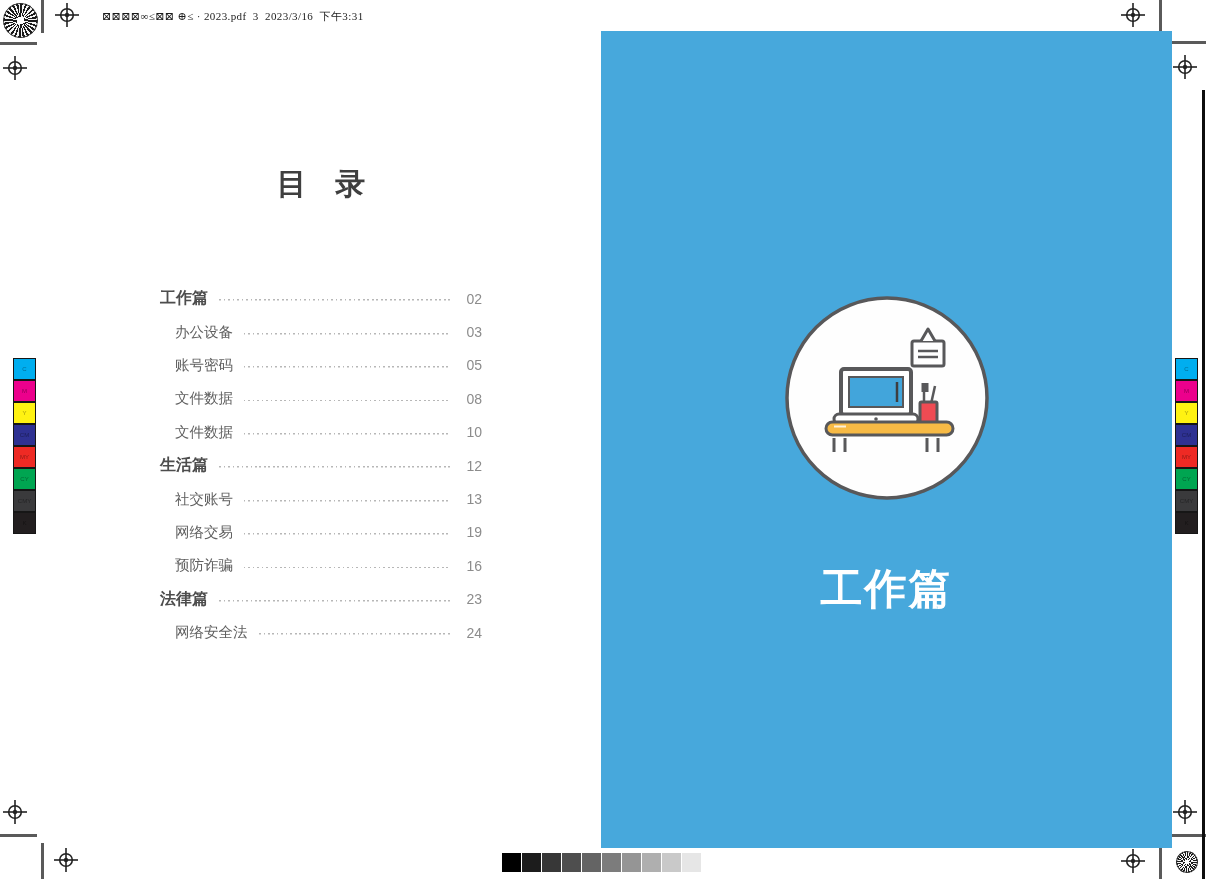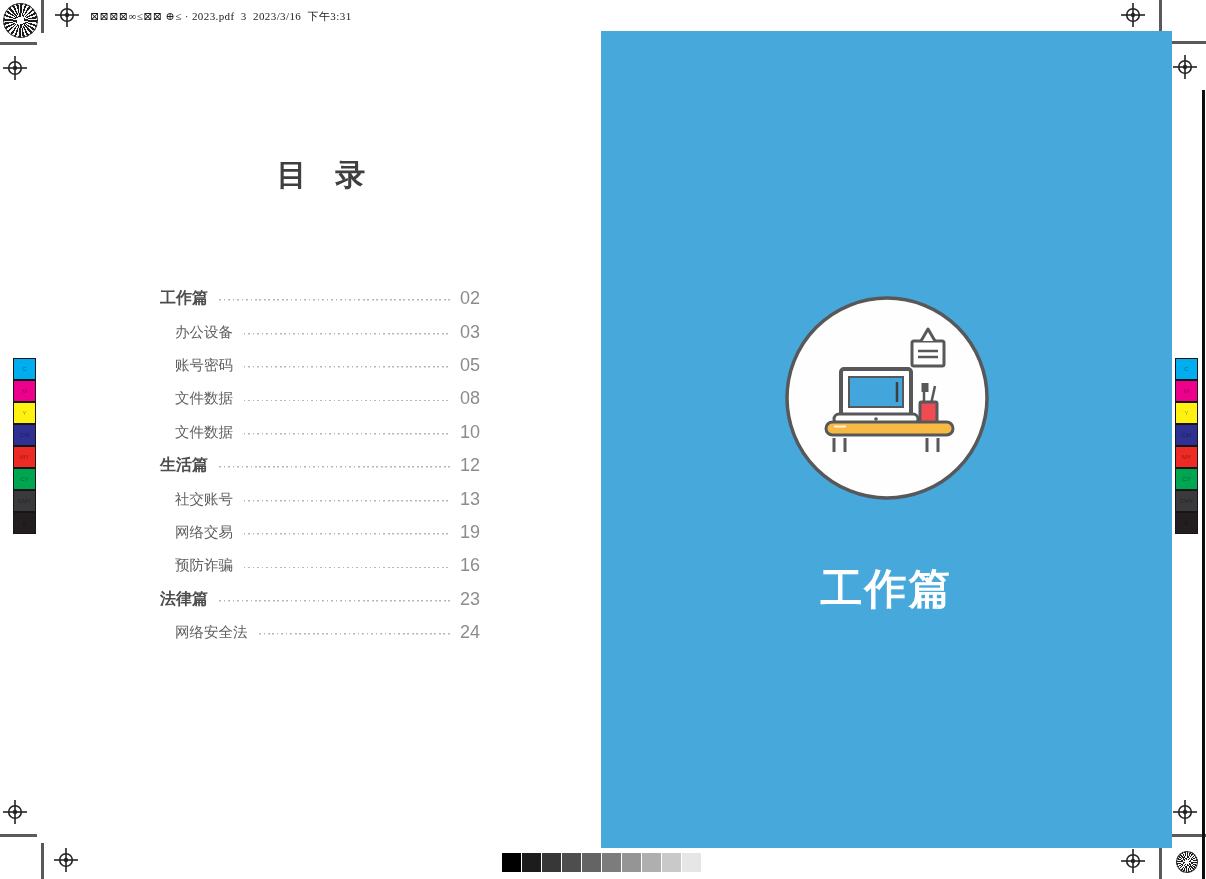--- a/index.html
+++ b/index.html
@@ -3,21 +3,21 @@
 <meta charset="utf-8">
 <style>
   html,body{margin:0;padding:0;}
   body{
     width:1206px;height:879px;position:relative;overflow:hidden;
     background:#ffffff;
     font-family:"Liberation Sans","DejaVu Sans",sans-serif;
   }
   
   .header-info{
-    position:absolute;left:90px;top:9px;
+    position:absolute;left:102px;top:9px;
     font-family:"Liberation Serif","DejaVu Serif",serif;
     font-size:11px;color:#1c1c1c;letter-spacing:.4px;white-space:pre;
   }
   .star-target{
     position:absolute;border-radius:50%;
     background:
       radial-gradient(circle,#ffffff 0 15%,rgba(255,255,255,0) 16%),
       repeating-conic-gradient(#1b1b1b 0deg 7.5deg,#f6f6f6 7.5deg 15deg);
     box-shadow:inset 0 0 0 1px #2a2a2a;
   }
@@ -35,36 +35,36 @@
     display:flex;align-items:center;justify-content:center;
   }
   .cmyk-patch .patch-label{
     font-size:6px;color:rgba(0,0,0,.40);line-height:1;
     font-family:"Liberation Sans",sans-serif;
   }
   .gray-bar{position:absolute;left:502px;top:853px;display:flex;gap:1px;}
   .gray-patch{width:19px;height:19px;}
   
   .toc-title{
-    position:absolute;left:160px;top:155px;width:322px;
+    position:absolute;left:160px;top:164px;width:322px;
     text-align:center;font-size:30px;font-weight:bold;color:#3f3f3f;
     letter-spacing:10px;text-indent:10px;white-space:pre;margin:0;
   }
   .toc-list{position:absolute;left:160px;top:282px;width:322px;}
   .toc-row{height:33.4px;display:flex;align-items:center;cursor:pointer;}
   .toc-label{white-space:nowrap;}
   .toc-row.lv-1 .toc-label{font-weight:bold;font-size:16px;color:#4d4d4d;}
   .toc-row.lv-2{padding-left:15px;}
   .toc-row.lv-2 .toc-label{font-size:14.5px;color:#606060;}
   .toc-leader{
     flex:1;height:2px;margin:3px 10px 0 11px;
     background-image:repeating-linear-gradient(to right,#b7b7b7 0 1.5px,transparent 1.5px 4.5px);
     background-size:100% 1.5px;background-repeat:no-repeat;background-position:center;
   }
-  .toc-page{font-size:18px;color:#8c8c8c;min-width:22px;text-align:left;}
+  .toc-page{font-size:14px;color:#8c8c8c;min-width:22px;text-align:right;}
   
   .cover-page{position:absolute;left:601px;top:31px;width:571px;height:817px;}
   .cover-circle{position:absolute;left:50%;top:264px;transform:translateX(-50%);}
   .cover-title{
     position:absolute;left:0;top:530px;width:100%;
     text-align:center;font-size:42px;font-weight:bold;color:#ffffff;
     letter-spacing:2px;margin:0;
   }
 </style>
 </head>

